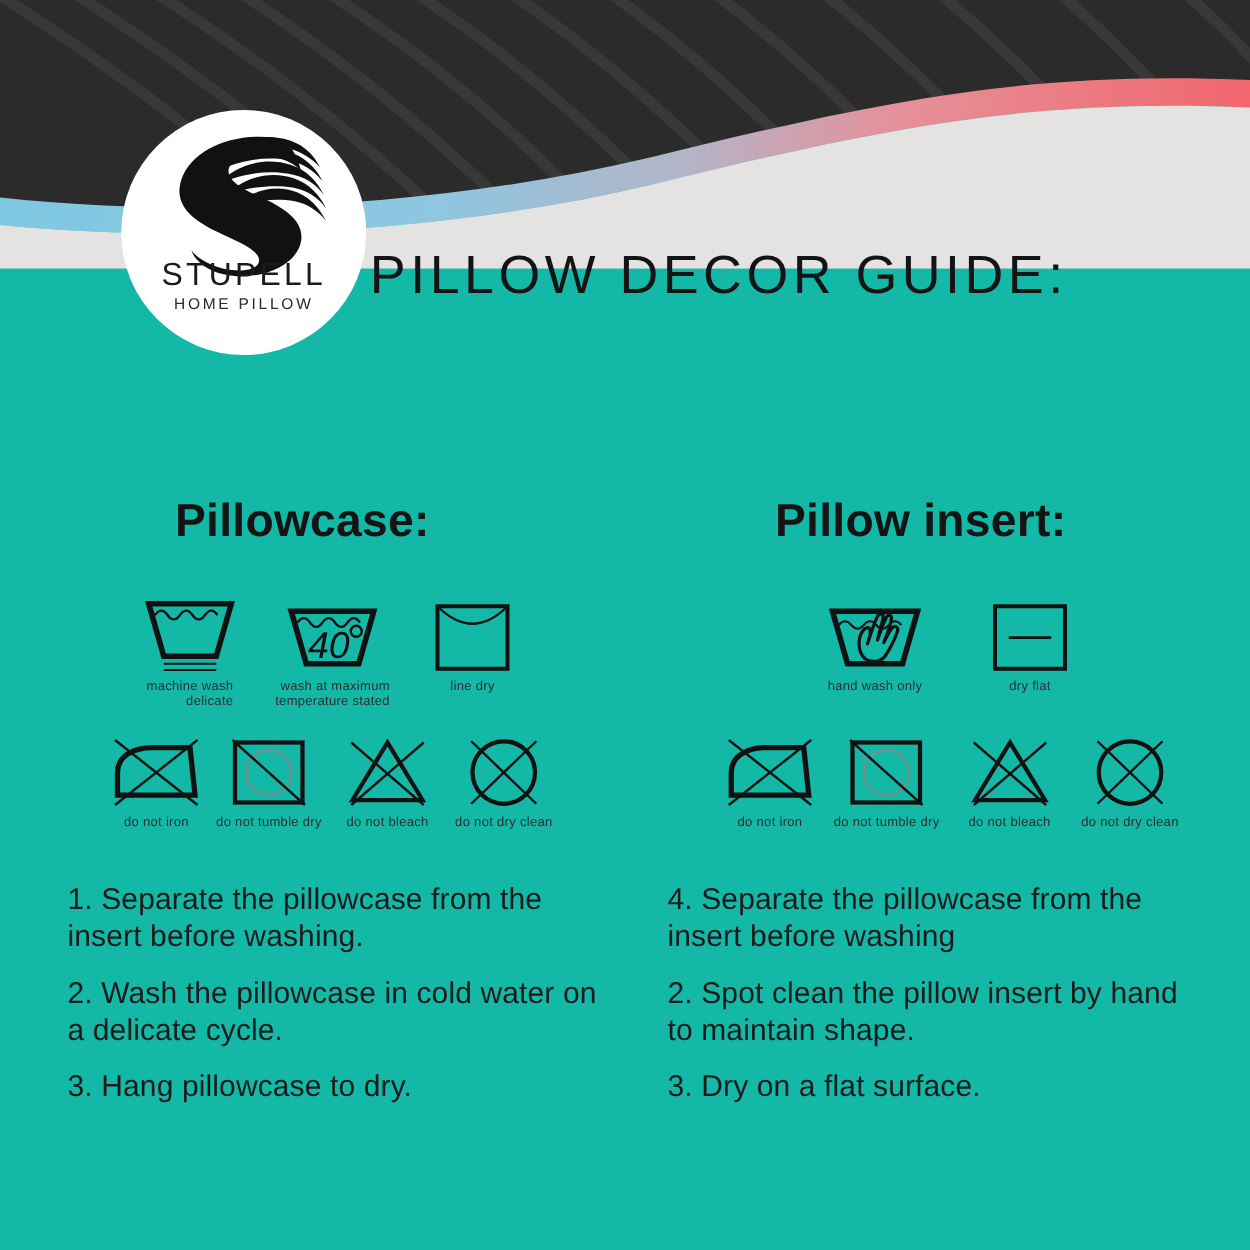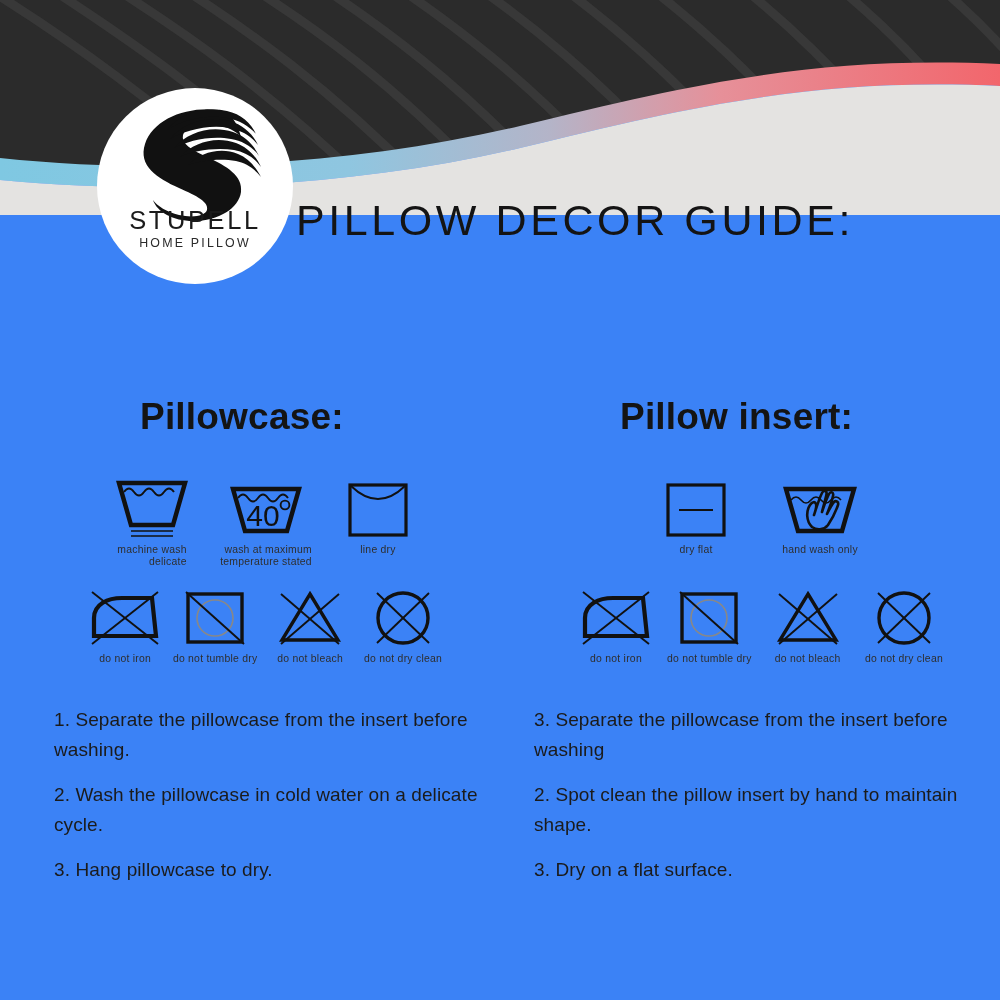--- a/index.html
+++ b/index.html
@@ -14,21 +14,21 @@
     font-family: "Liberation Sans", sans-serif;
     overflow: hidden;
     position: relative;
   }
 
   #page {
     position: absolute;
     left: 0; top: 0;
     width: 1000px;
     height: 1000px;
-    background: #3b82f6;
+    background: #14b8a6;
     overflow: hidden;
   }
 
   
   .header-band {
     position: absolute;
     left: 0; top: 0;
     width: 1000px;
     height: 215px;
     overflow: hidden;
@@ -112,20 +112,21 @@
   }
   .icon-cell {
     display: flex;
     flex-direction: column;
     align-items: center;
   }
   .icon-svg-wrap {
     display: flex;
     align-items: flex-end;
     justify-content: flex-start;
+    font-style: italic;
   }
   .icon-caption {
     text-align: right;
     font-size: 10.4px;
     line-height: 12.4px;
     color: #2e2e2e;
     letter-spacing: 0.25px;
     font-weight: 400;
     margin-top: 5px;
     white-space: pre-line;
@@ -139,21 +140,21 @@
   #grid-pi-row2 { left: 576px; top: 586px; width: 378px; }
 
   
   .instructions {
     position: absolute;
     width: 430px;
   }
   .instructions.left  { left: 54px;  top: 705px; }
   .instructions.right { left: 534px; top: 705px; }
   .instr-item {
-    font-size: 19px;
+    font-size: 24px;
     line-height: 30px;
     color: #1b1b1b;
     font-weight: 400;
     letter-spacing: 0.1px;
     margin-bottom: 15px;
   }
 
   svg { shape-rendering: geometricPrecision; }
 </style>
 </head>
@@ -300,40 +301,40 @@
           <circle cx="32" cy="30" r="25" fill="none" stroke="#111" stroke-width="3.4"></circle>
           <line x1="6" y1="5" x2="58" y2="55" stroke="#111" stroke-width="1.9"></line>
           <line x1="58" y1="5" x2="6" y2="55" stroke="#111" stroke-width="1.9"></line>
         </svg>
       </div>
       <div class="icon-caption">do not dry clean</div>
     </div>
   </div>
 
   <div class="icon-grid" id="grid-pi-row1" style="justify-content:space-between;">
-    <div class="icon-cell" style="width:92px;">
-      <div class="icon-svg-wrap" style="height:62px;">
-        <svg width="64" height="58" viewBox="0 0 64 58">
-          <rect x="4" y="4" width="56" height="50" fill="none" stroke="#111" stroke-width="3.2"></rect>
-          <line x1="15" y1="29" x2="49" y2="29" stroke="#111" stroke-width="2.2"></line>
-        </svg>
-      </div>
-      <div class="icon-caption">dry flat</div>
-    </div>
-
     <div class="icon-cell" style="width:100px;">
       <div class="icon-svg-wrap" style="height:62px;">
         <svg width="80" height="58" viewBox="0 0 80 58">
           <path d="M6,8 L74,8 L62,50 L18,50 Z" fill="none" stroke="#111" stroke-width="4.5" stroke-linejoin="miter"></path>
           <path d="M11,19 q5,-6 10,0 q5,6 10,0 q5,-6 10,0 q5,6 10,0 q5,-6 10,0" fill="none" stroke="#111" stroke-width="1.6"></path>
           <path d="M32,46 C26,40 26,30 30,24 C32,21 35,20 36,23 C37,26 35,31 34,34 C36,28 39,18 42,12 C43.5,9 47,9.5 46.5,13 C46,17 43,26 42,31 C44,25 47,17 49,13 C50.5,10 54,11 53,15 C52,20 49,28 47,33 C49,29 52,23 54,21 C56,19 59,21 58,24 C56,30 52,38 48,44 C45,48 38,50 32,46 Z" fill="none" stroke="#111" stroke-width="2.6" stroke-linejoin="round"></path>
         </svg>
       </div>
       <div class="icon-caption">hand wash only</div>
     </div>
+
+    <div class="icon-cell" style="width:92px;">
+      <div class="icon-svg-wrap" style="height:62px;">
+        <svg width="64" height="58" viewBox="0 0 64 58">
+          <rect x="4" y="4" width="56" height="50" fill="none" stroke="#111" stroke-width="3.2"></rect>
+          <line x1="15" y1="29" x2="49" y2="29" stroke="#111" stroke-width="2.2"></line>
+        </svg>
+      </div>
+      <div class="icon-caption">dry flat</div>
+    </div>
   </div>
 
   <div class="icon-grid" id="grid-pi-row2" style="justify-content:space-between;">
     <div class="icon-cell" style="width:80px;">
       <div class="icon-svg-wrap" style="height:62px;">
         <svg width="74" height="60" viewBox="0 0 74 60">
           <path d="M6,48 L6,30 C6,16 20,10 34,10 L64,10 L68,48 Z" fill="none" stroke="#111" stroke-width="4.2" stroke-linejoin="miter"></path>
           <line x1="4" y1="4" x2="70" y2="56" stroke="#111" stroke-width="1.9"></line>
           <line x1="70" y1="4" x2="4" y2="56" stroke="#111" stroke-width="1.9"></line>
         </svg>
@@ -375,18 +376,18 @@
     </div>
   </div>
 
   <div class="instructions left">
     <div class="instr-item">1. Separate the pillowcase from the insert before washing.</div>
     <div class="instr-item">2. Wash the pillowcase in cold water on a delicate cycle.</div>
     <div class="instr-item">3. Hang pillowcase to dry.</div>
   </div>
 
   <div class="instructions right">
-    <div class="instr-item">3. Separate the pillowcase from the insert before washing</div>
+    <div class="instr-item">4. Separate the pillowcase from the insert before washing</div>
     <div class="instr-item">2. Spot clean the pillow insert by hand to maintain shape.</div>
     <div class="instr-item">3. Dry on a flat surface.</div>
   </div>
 
 </div>
 
 </body></html>

